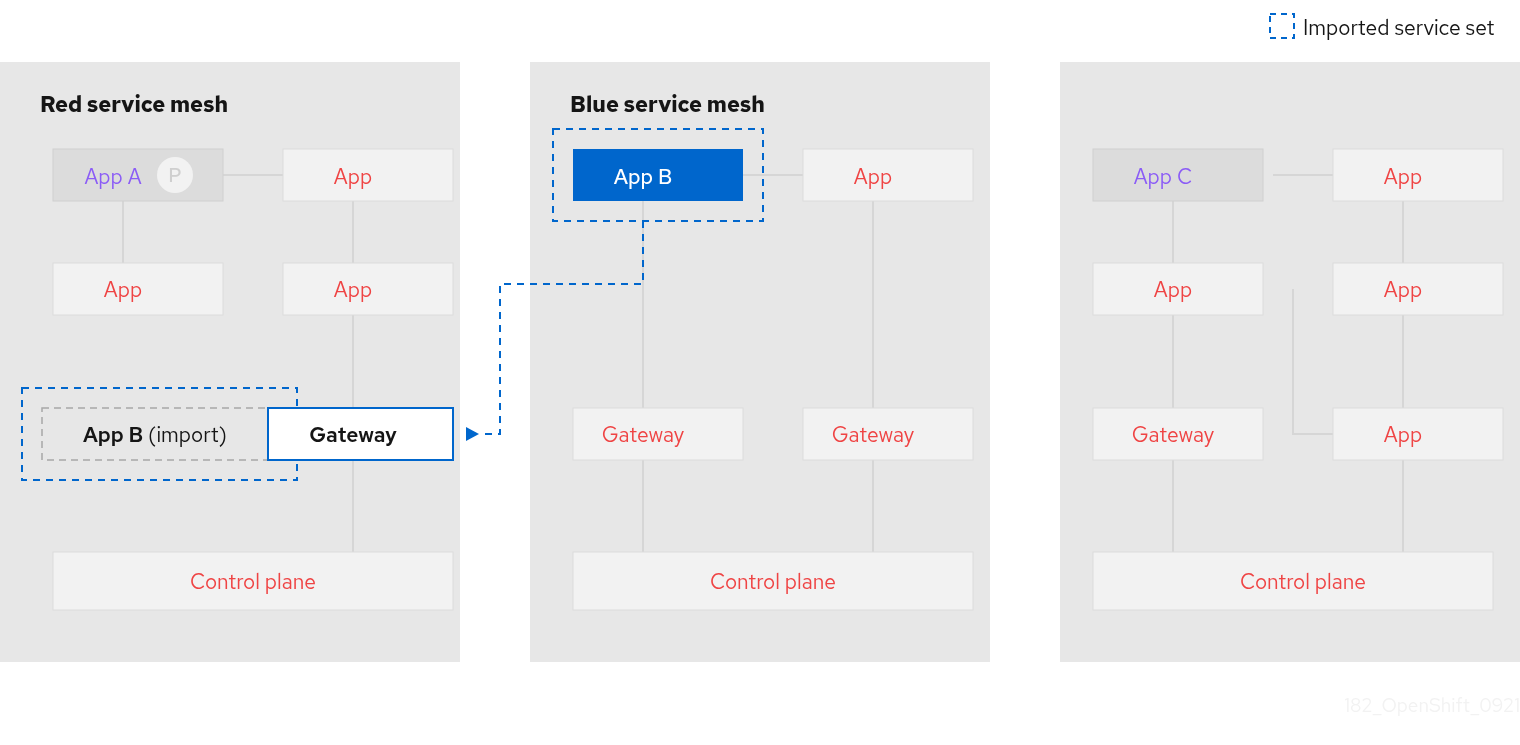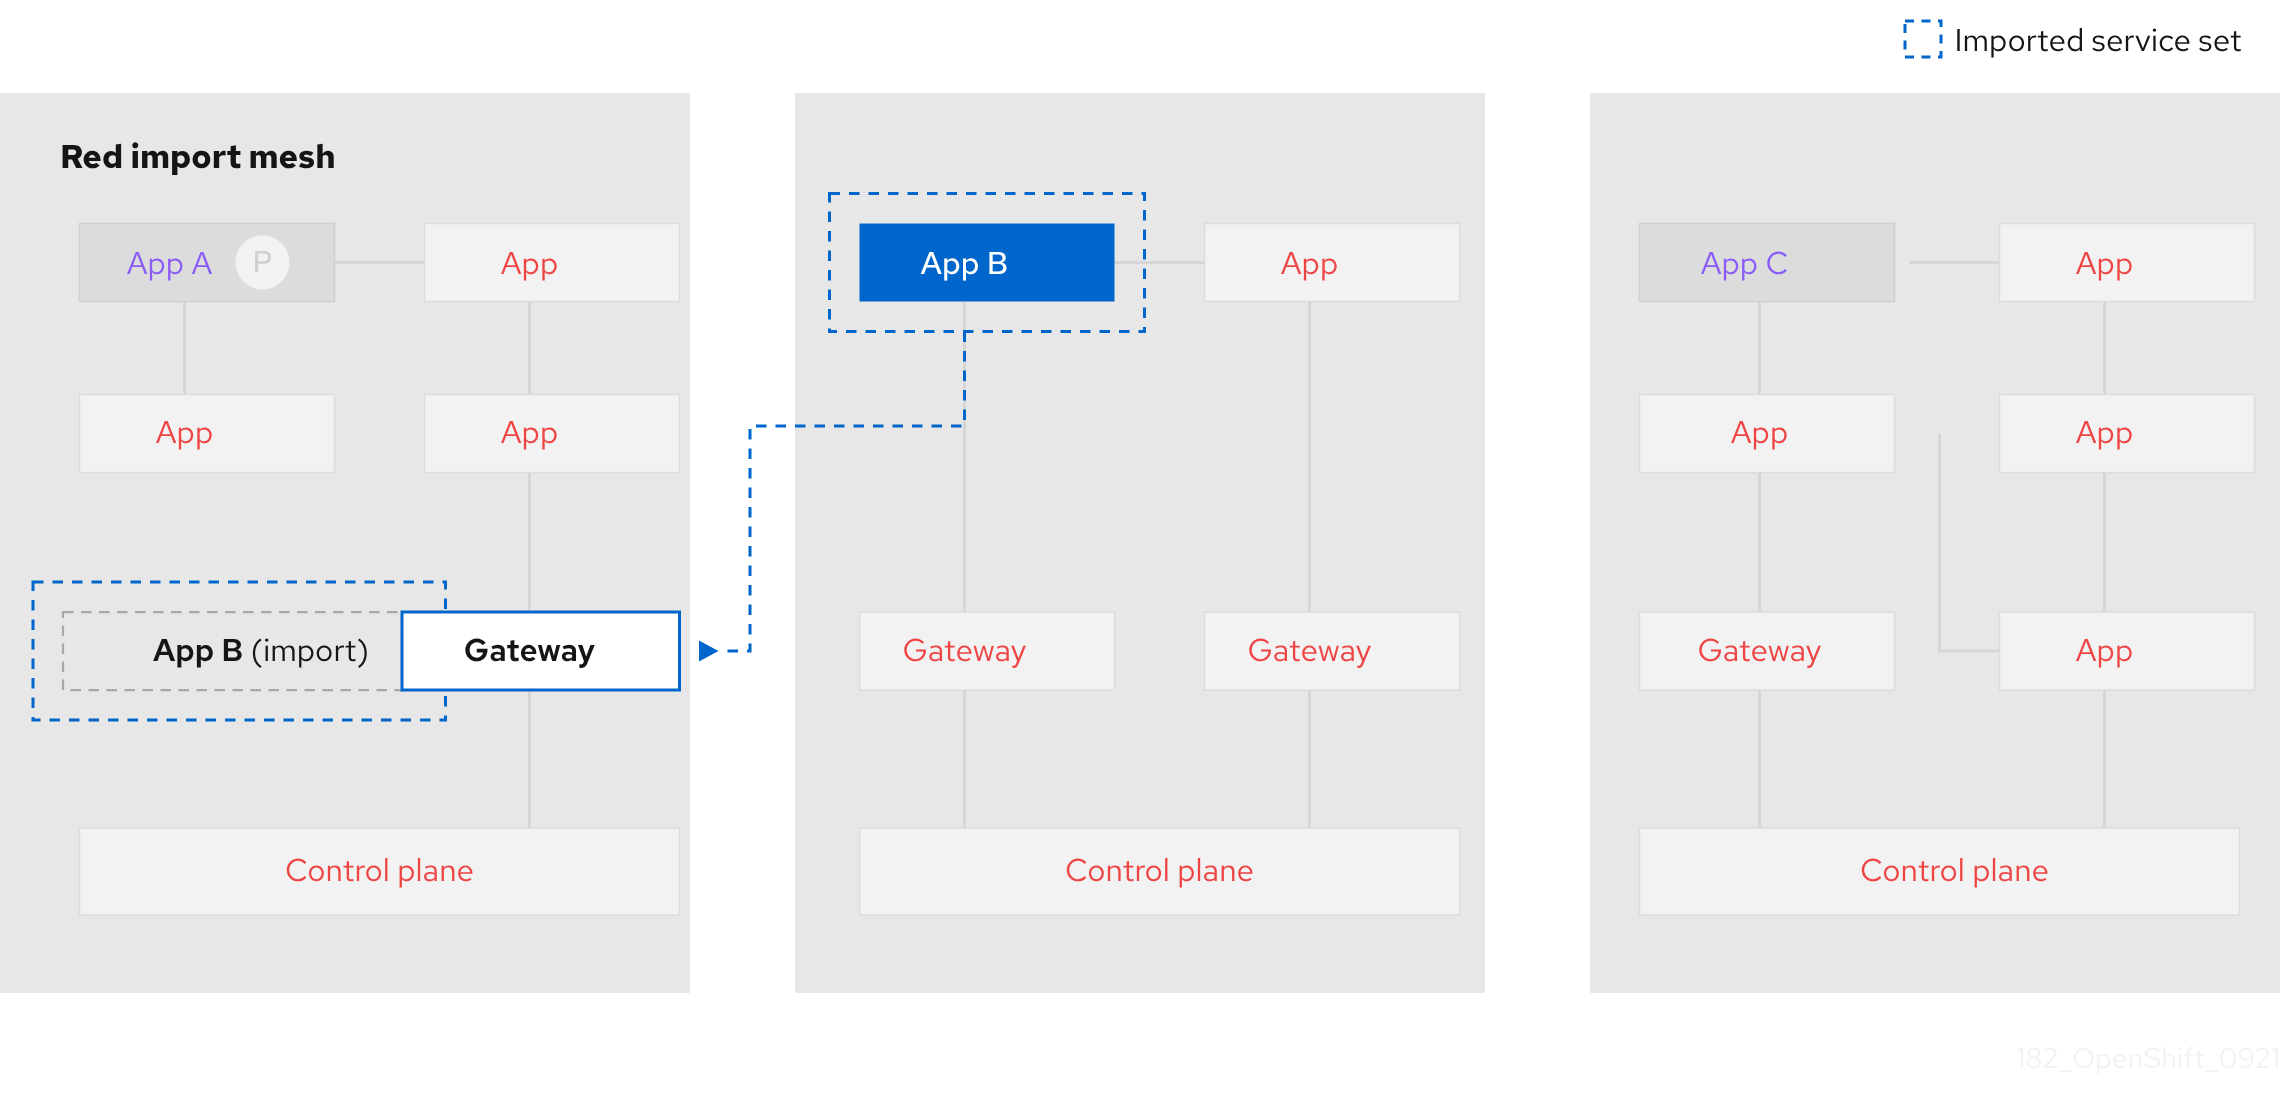--- a/index.html
+++ b/index.html
@@ -131,31 +131,32 @@
 
   <rect x="573" y="149" width="170" height="52" fill="#0066cc"></rect>
   <rect x="553" y="129" width="210" height="92" fill="none" stroke="#0066cc" stroke-width="2" stroke-dasharray="7 6"></rect>
 
   <path d="M 643 221 L 643 284 L 500 284 L 500 434 L 479 434" fill="none" stroke="#0066cc" stroke-width="2" stroke-dasharray="7 6"></path>
   <path d="M 479 434 L 466 427 L 466 441 Z" fill="#0066cc"></path>
 
   <rect x="1270" y="14" width="24" height="24" fill="none" stroke="#0066cc" stroke-width="2" stroke-dasharray="6 5"></rect>
 </svg>
 
-<div class="mesh-title" style="left:40px;  top:90px;">Red import mesh</div>
+<div class="mesh-title" style="left:40px;  top:90px;">Red service mesh</div>
+<div class="mesh-title" style="left:570px; top:90px;">Blue service mesh</div>
 
 <div class="legend-label" style="left:1303px; top:14px;">Imported service set</div>
 
 <div class="box-label darkish" style="left:113px; top:176px;">App A</div>
 <div class="box-label" style="left:353px; top:176px;">App</div>
 <div class="box-label" style="left:123px; top:289px;">App</div>
 <div class="box-label" style="left:353px; top:289px;">App</div>
 <div class="box-label" style="left:253px; top:581px;">Control plane</div>
 
-<div class="box-label black" style="left:155px; top:434px;margin-left:19px;">
+<div class="box-label black" style="left:155px; top:434px;">
   <span>App B</span>
   <span class="import">(import)</span>
 </div>
 <div class="box-label black" style="left:353px; top:434px;">Gateway</div>
 
 <div class="p-badge" style="left:157px; top:157px;">
   <span>P</span>
 </div>
 
 <div class="box-label white" style="left:643px; top:176px;">App B</div>

